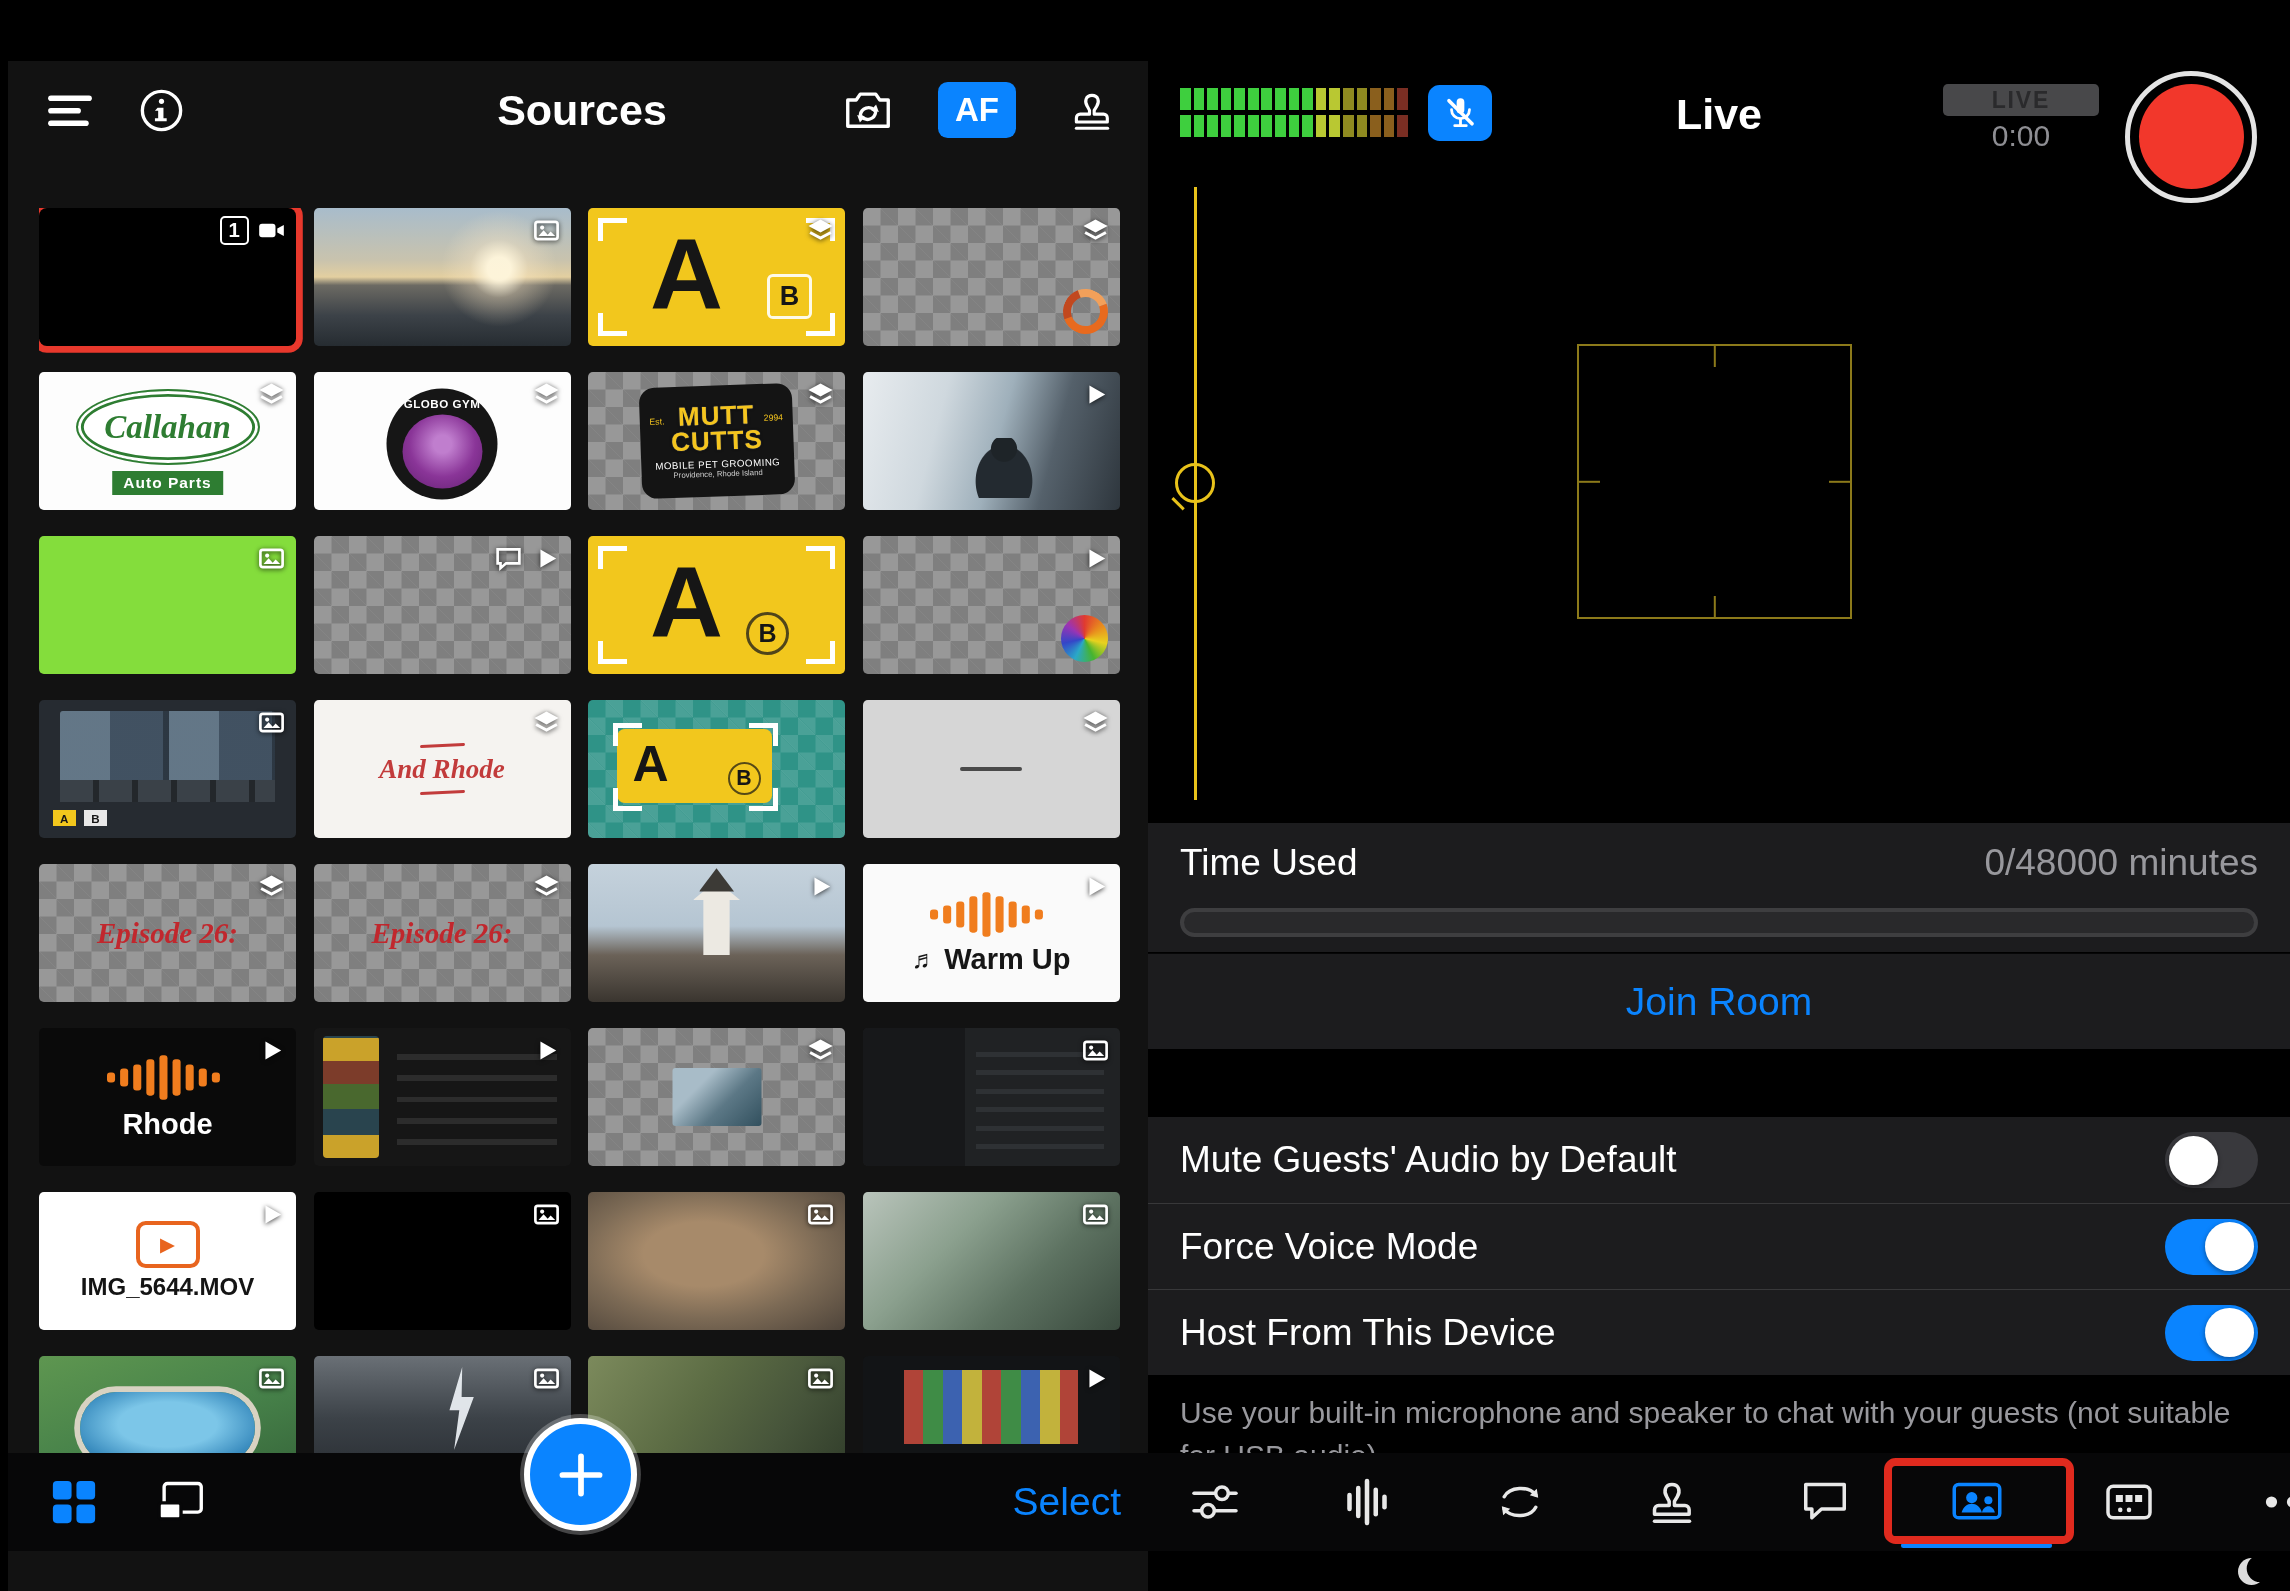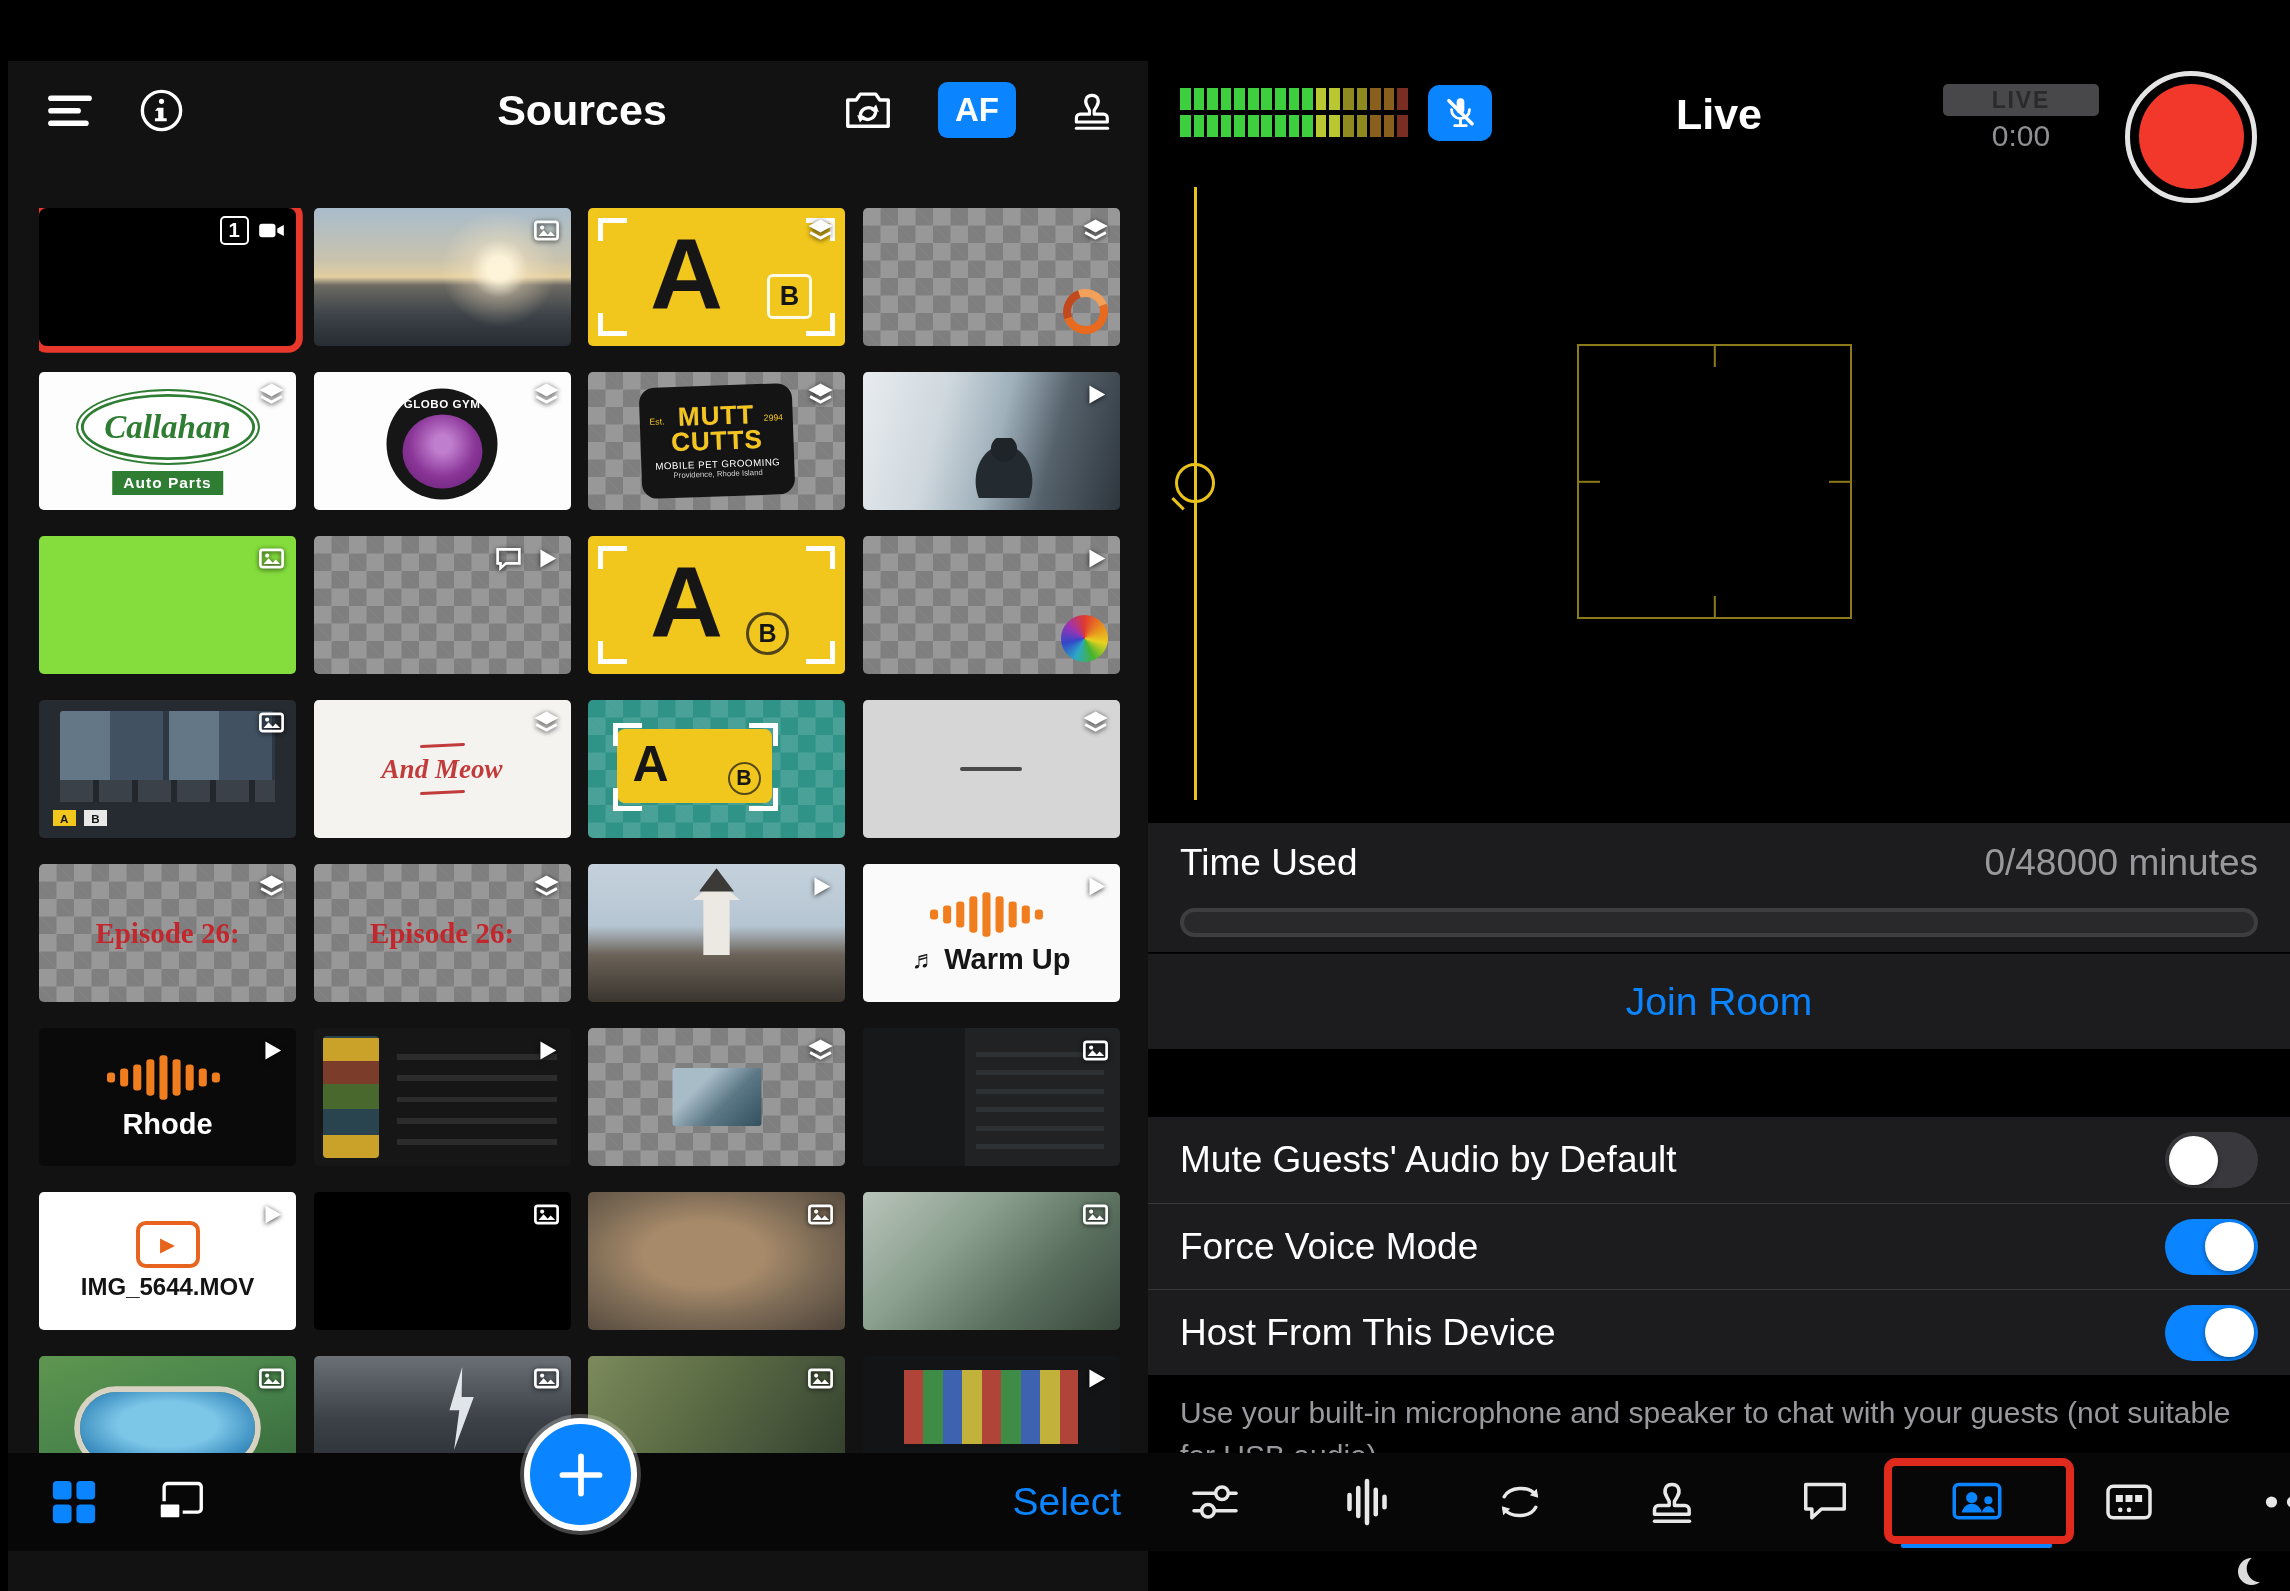--- a/index.html
+++ b/index.html
@@ -160,21 +160,21 @@
   .mutt-year { position:absolute; right:9.7px; top:29px; font-size:8.7px; color:#f5c51e; }
 
   .card-meow,.card-gray,.episode26,.card-warmup,.card-audio,.card-movfile {
       display:flex; flex-direction:column; align-items:center; justify-content:center; }
   .card-meow { background:#f5f3f0; }
   .meow-sq { width:45px; height:2.9px; background:#c23b3b; border-radius:1.9px; transform:rotate(-3deg); margin:6.8px 0; }
   .meow-main { font-family:"Liberation Serif","DejaVu Serif",serif; font-style:italic; color:#c23b3b;
       font-size:27px; font-weight:700; }
   .card-gray { background:#d6d6d6; }
   .gray-line { width:62px; height:4.9px; background:#4a4a4a; border-radius:1.9px; }
-  .episode26 .ep { font-family:"Liberation Serif","DejaVu Serif",serif; font-weight:700; color:#c1272d; font-size:29px; }
+  .episode26 .ep { font-family:"Liberation Serif","DejaVu Serif",serif; font-weight:700; color:#c1272d; font-size:29px;font-style:italic; }
   .card-warmup { background:#fafafa; }
   .wave-svg { width:122px; height:49px; display:block; }
   .wu { display:flex; align-items:center; gap:7.8px; margin-top:3.9px; }
   .wu-note { font-size:25px; color:#161616; }
   .wu-t { font-size:29px; font-weight:700; color:#161616; }
   .card-audio { background:#0a0a0a; }
   .au-t { font-size:29px; font-weight:700; color:#fff; margin-top:5.8px; }
   .card-movfile { background:#fff; }
   .film { width:64px; height:47px; border:4.9px solid #e8641e; border-radius:9.7px; display:flex;
       align-items:center; justify-content:center; color:#e8641e; font-size:19.4px; margin-bottom:5.8px; }
@@ -469,21 +469,21 @@
         <div class="thumb card-meow">
           <div class="badges">
             <span class="badge">
               <svg viewBox="0 0 24 24">
                 <path d="M12 2.8l10 5.4-10 5.4-10-5.4z" fill="currentColor"></path>
                 <path d="M3.4 13.6L12 18.2l8.6-4.6" fill="none" stroke="currentColor" stroke-width="2.4"></path>
               </svg>
             </span>
           </div>
           <span class="meow-sq"></span>
-          <span class="meow-main">And Meow</span>
+          <span class="meow-main">And Rhode</span>
           <span class="meow-sq"></span>
         </div>
         <div class="thumb teal-ab">
           <div class="badges"></div>
           <div class="teal-frame">
             <span class="cnr y tl"></span>
             <span class="cnr y tr"></span>
             <span class="cnr y bl"></span>
             <span class="cnr y br"></span>
             <div class="teal-card">

